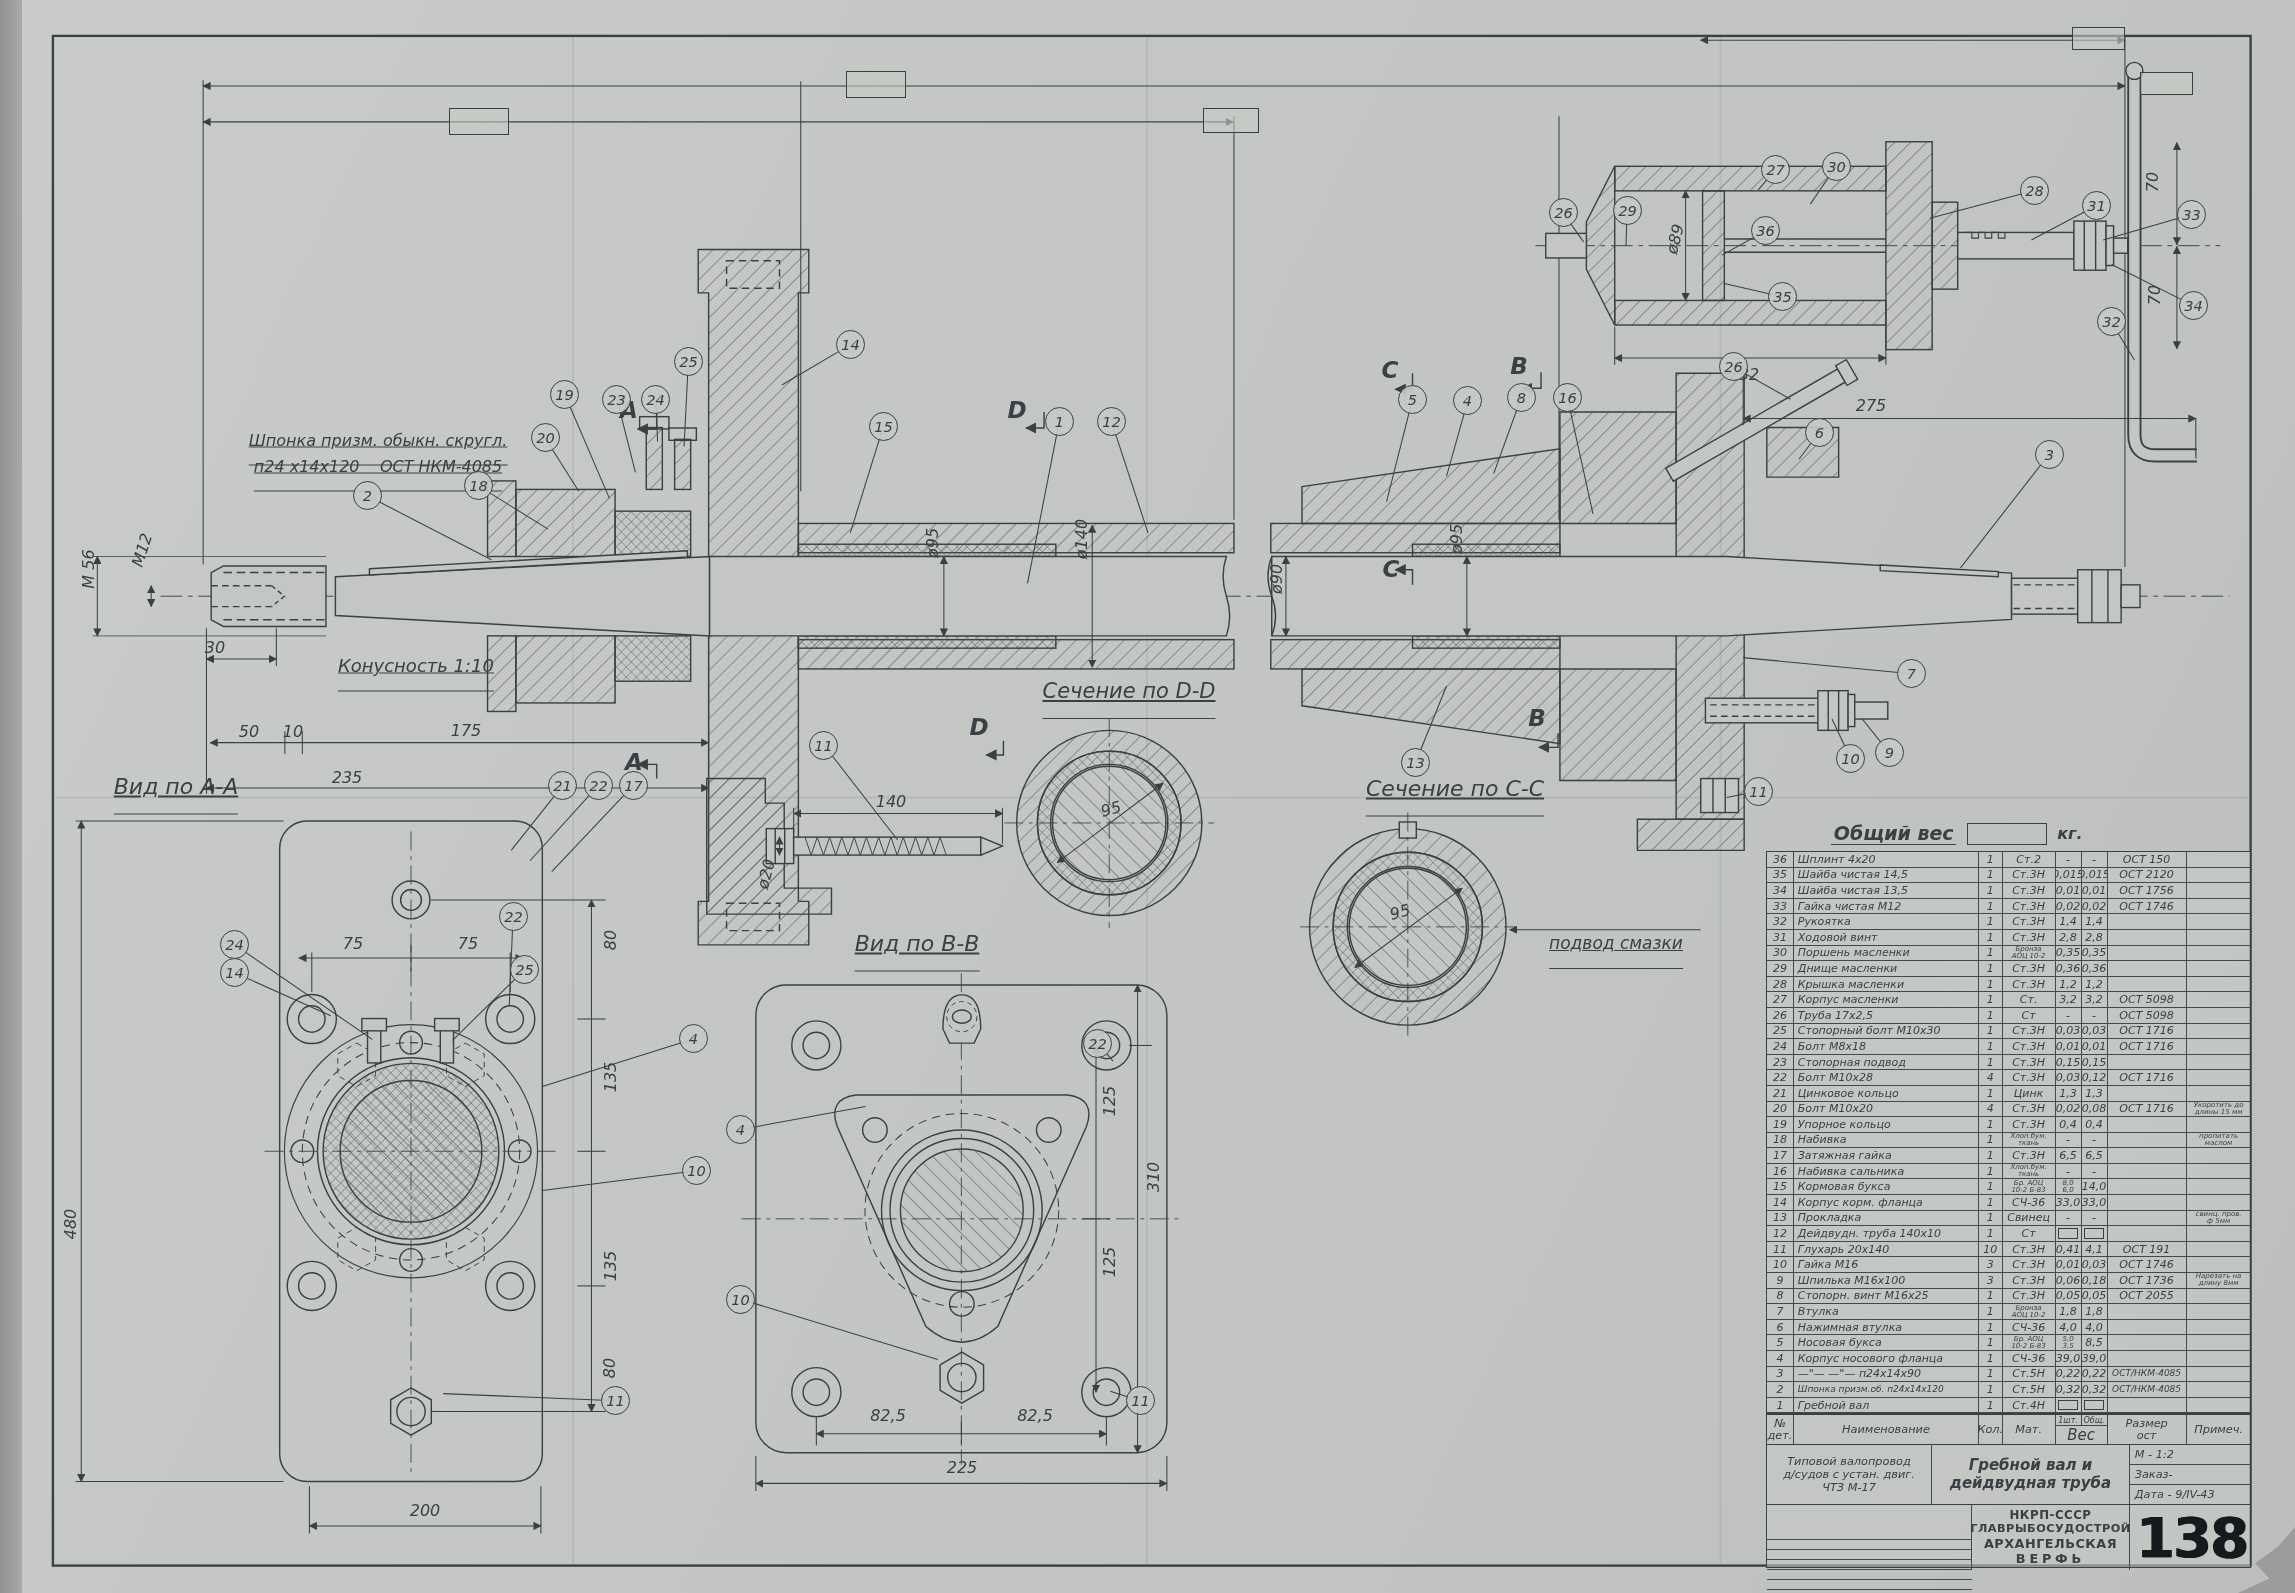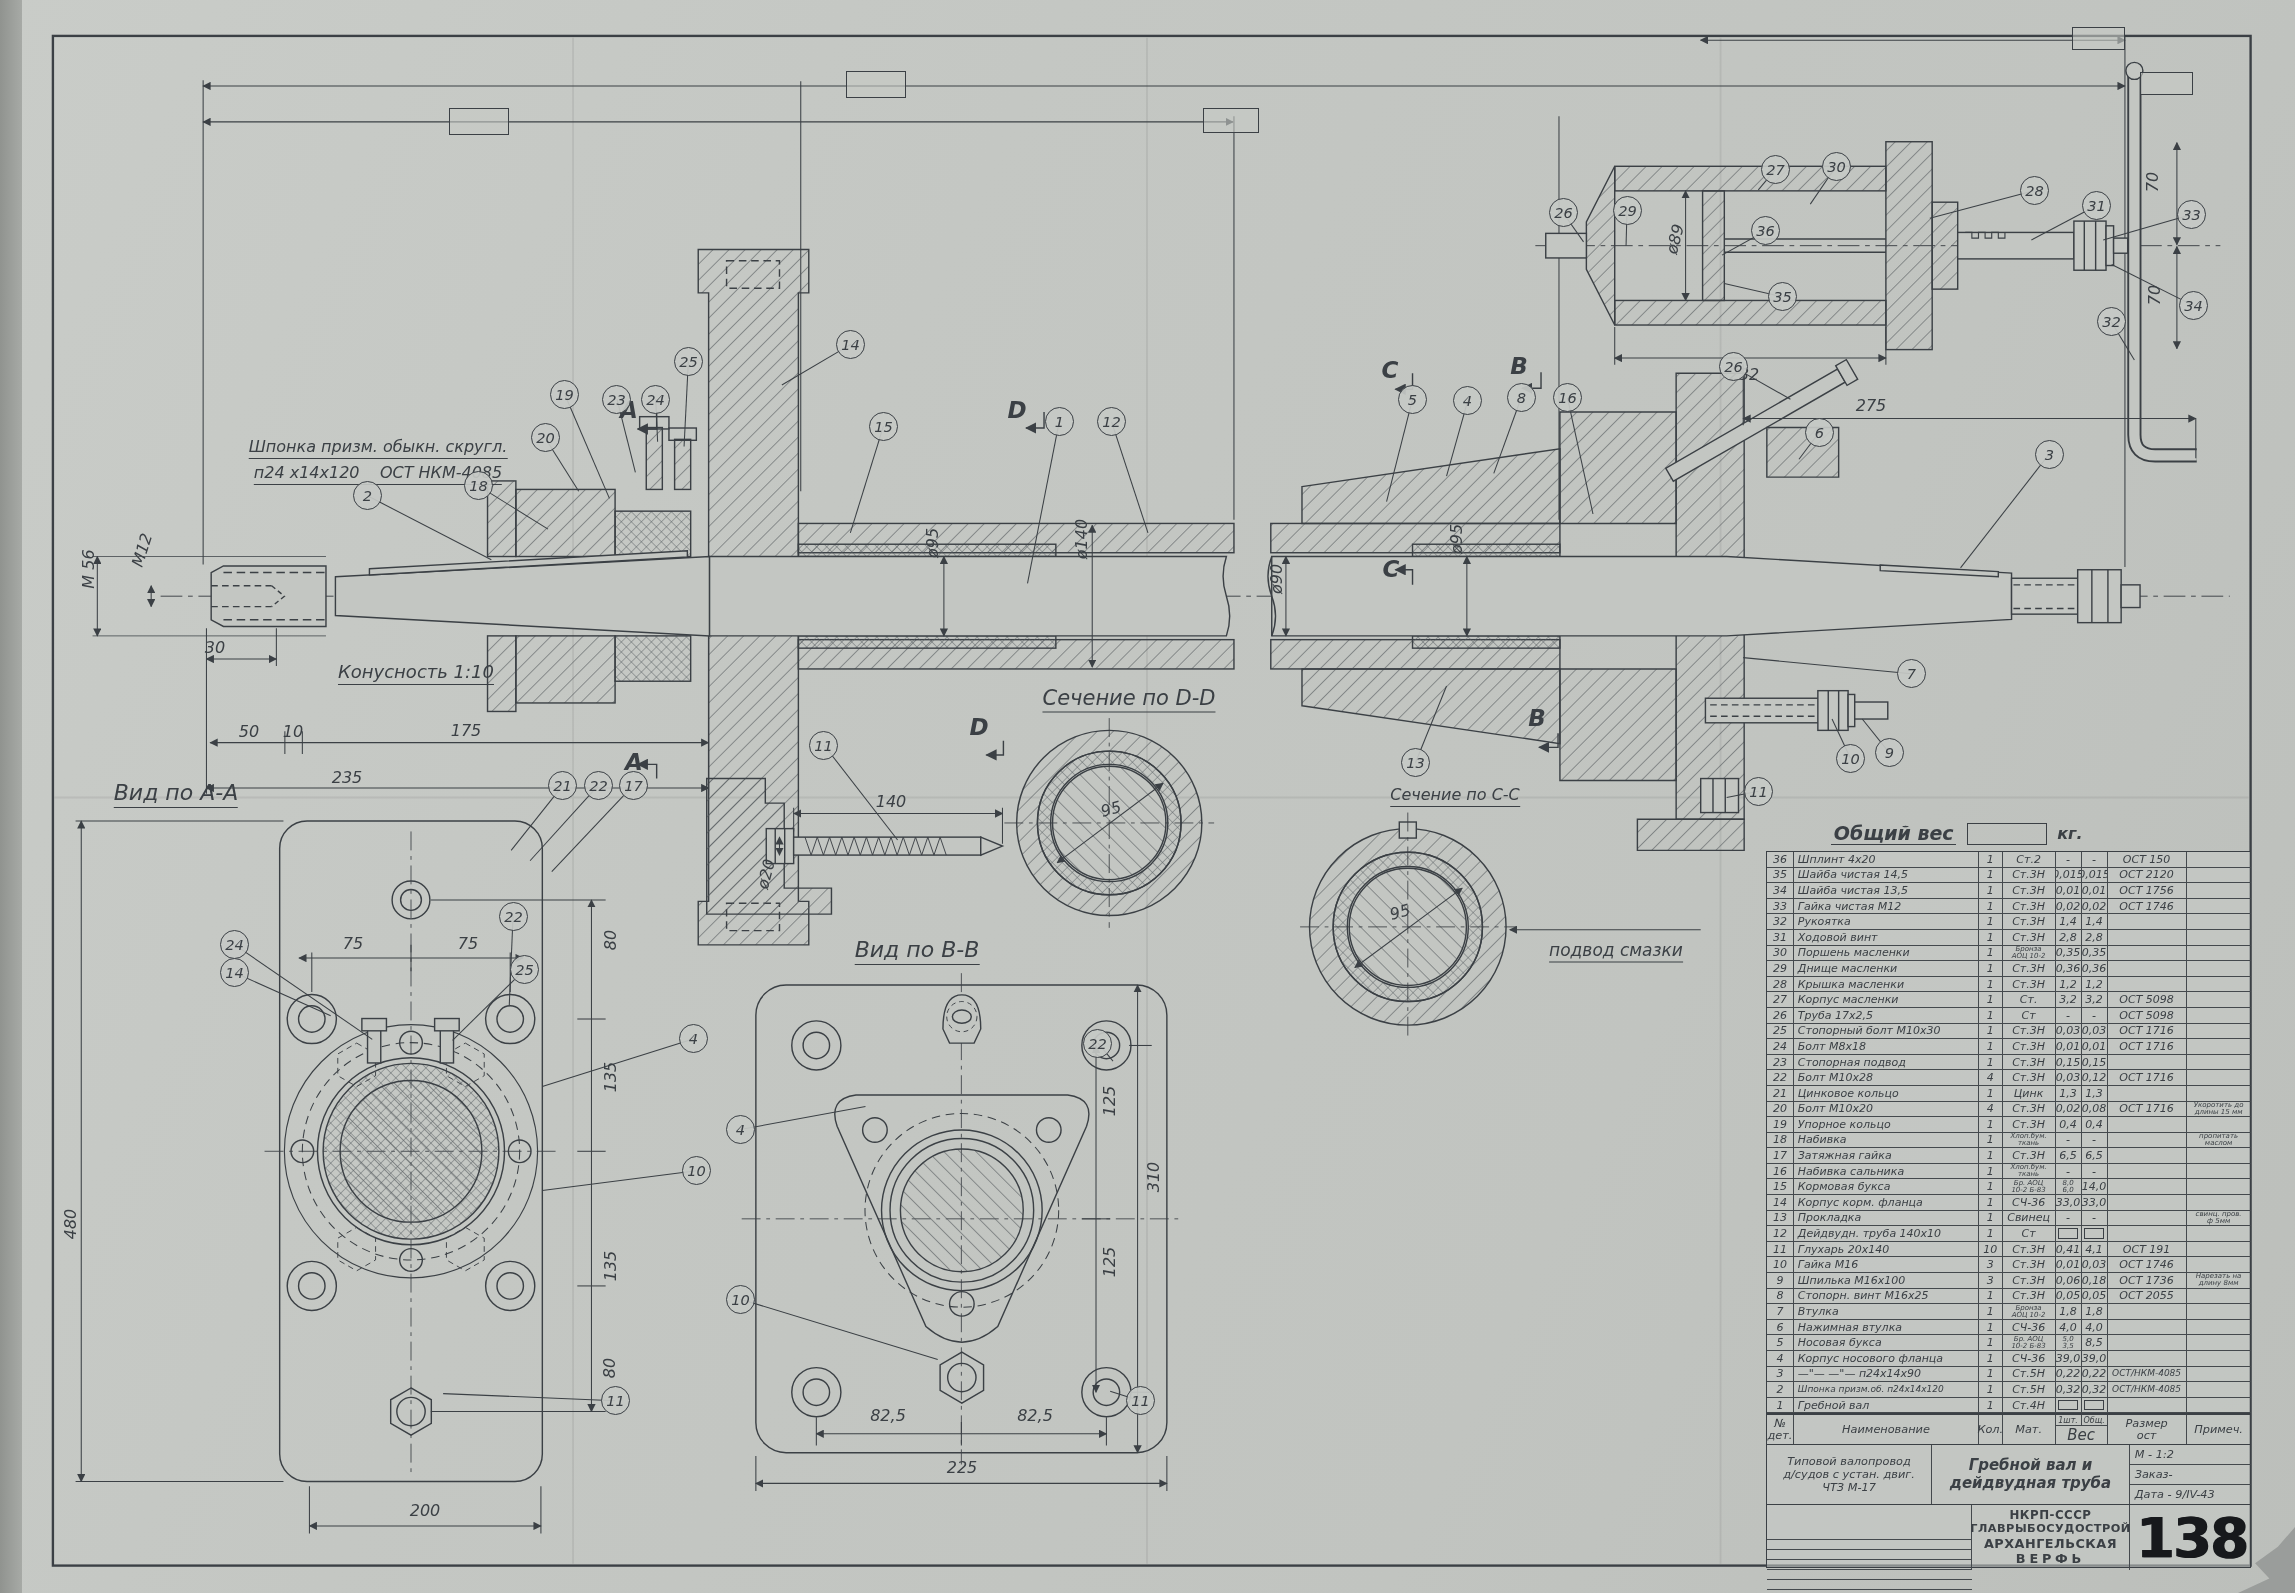--- a/index.html
+++ b/index.html
@@ -11,21 +11,21 @@
   .torn{position:absolute;right:0;bottom:0;width:57px;height:66px;background:#9a9d9b;
     clip-path:polygon(100% 0,100% 100%,0 100%,55% 78%,30% 55%,70% 30%);}
   svg.layer,#overlay{position:absolute;left:0;top:0;width:2295px;height:1593px;}
   
   .balloon{position:absolute;width:29px;height:29px;border:1.4px solid #3b4045;border-radius:50%;
     background:rgba(198,201,197,.92);display:flex;align-items:center;justify-content:center;
     font-size:14.6px;font-style:italic;font-weight:500;z-index:30;}
   .dim{position:absolute;font-size:16px;font-style:italic;font-weight:500;white-space:nowrap;
     transform:translate(-50%,-50%);z-index:20;}
   .lbl{position:absolute;font-style:italic;font-weight:500;white-space:pre;transform:translate(-50%,-50%);z-index:20;}
-  .lbl.u{border-bottom:1.4px solid #3b4045;padding-bottom:2px;}
+  .lbl.u{border-bottom:1.4px solid #3b4045;padding-bottom:15px;text-decoration:underline;}
   .marker{position:absolute;font-size:23px;font-style:italic;font-weight:700;transform:translate(-50%,-50%);z-index:20;}
   .dimbox{position:absolute;border:1.9px solid #3b4045;background:rgba(198,201,197,.6);z-index:20;}
   
   .ptable,.ptable-head{position:absolute;left:1766px;width:485px;display:grid;
     grid-template-columns:27px 185px 23.6px 53px 26px 26px 79px 64px;z-index:25;
     border:1.4px solid #3b4045;background:rgba(199,202,198,.55);}
   .ptable{top:851px;height:563px;grid-auto-rows:15.6px;}
   .ptable-head{top:1414px;height:31px;}
   .pc{border-right:0.9px solid #44494d;border-bottom:0.9px solid #44494d;font-size:11px;font-style:italic;
     display:flex;align-items:center;justify-content:center;overflow:hidden;line-height:1.0;white-space:pre-line;text-align:center;}
@@ -461,21 +461,21 @@
       <line x1="2413" y1="2965" x2="2350" y2="2945" stroke="#3b4045" stroke-width="2.2"></line>
     </svg>
 
   <div id="label-layer">
       <div class="lbl u" style="left: 378px; top: 448px; font-size: 16px;">Шпонка призм. обыкн. скругл.</div>
       <div class="lbl u" style="left: 378px; top: 474px; font-size: 16px;">п24 х14х120    ОСТ НКМ-4085</div>
       <div class="lbl u" style="left: 416px; top: 673px; font-size: 18px;">Конусность 1:10</div>
       <div class="lbl u" style="left: 176px; top: 794px; font-size: 22px;">Вид по А-А</div>
       <div class="lbl u" style="left: 1129px; top: 699px; font-size: 21px;">Сечение по D-D</div>
       <div class="lbl u" style="left: 917px; top: 951px; font-size: 22px;">Вид по В-В</div>
-      <div class="lbl u" style="left: 1455px; top: 796px; font-size: 16px;">Сечение по С-С</div>
+      <div class="lbl u" style="left: 1455px; top: 796px; font-size: 22px;">Сечение по С-С</div>
       <div class="lbl u" style="left: 1616px; top: 951px; font-size: 17px;">подвод смазки</div>
     </div>
   <div id="dim-layer">
       <div class="dim" style="left: 88px; top: 569px; transform: translate(-50%, -50%) rotate(-90deg);">М 56</div>
       <div class="dim" style="left: 142px; top: 550px; transform: translate(-50%, -50%) rotate(-72deg);">М12</div>
       <div class="dim" style="left: 215px; top: 647px; transform: translate(-50%, -50%) rotate(0deg);">30</div>
       <div class="dim" style="left: 249px; top: 731px; transform: translate(-50%, -50%) rotate(0deg);">50</div>
       <div class="dim" style="left: 293px; top: 731px; transform: translate(-50%, -50%) rotate(0deg);">10</div>
       <div class="dim" style="left: 466px; top: 730px; transform: translate(-50%, -50%) rotate(0deg);">175</div>
       <div class="dim" style="left: 347px; top: 777px; transform: translate(-50%, -50%) rotate(0deg);">235</div>

